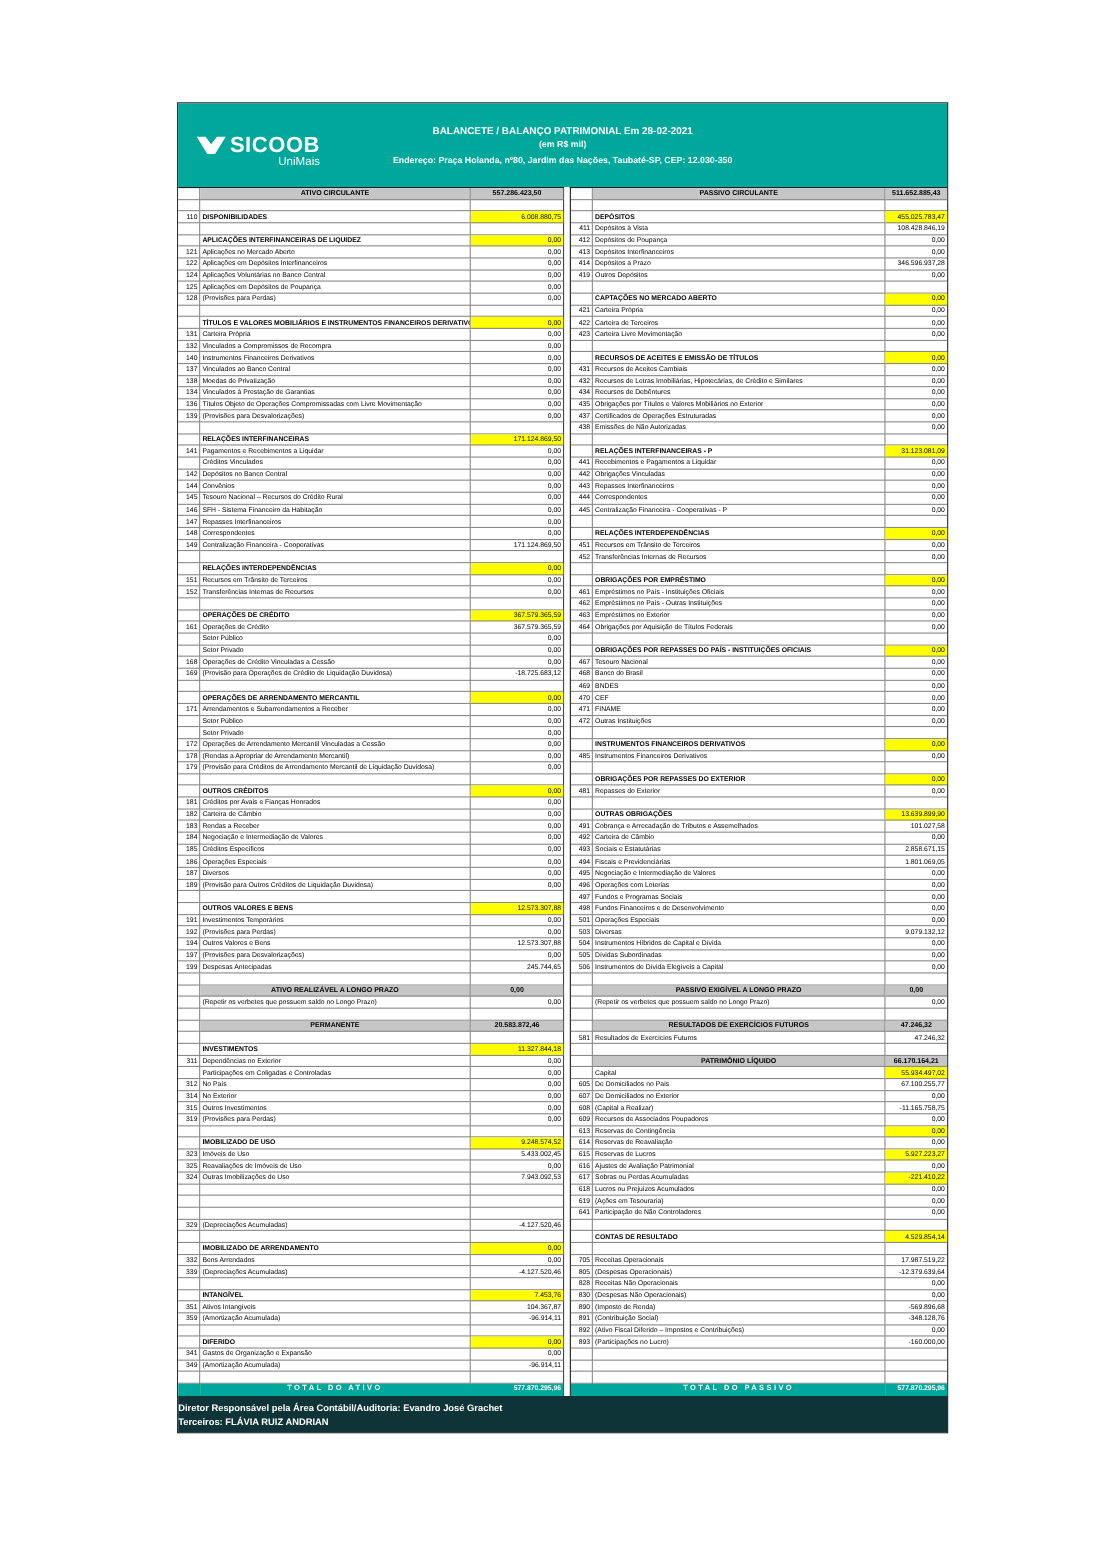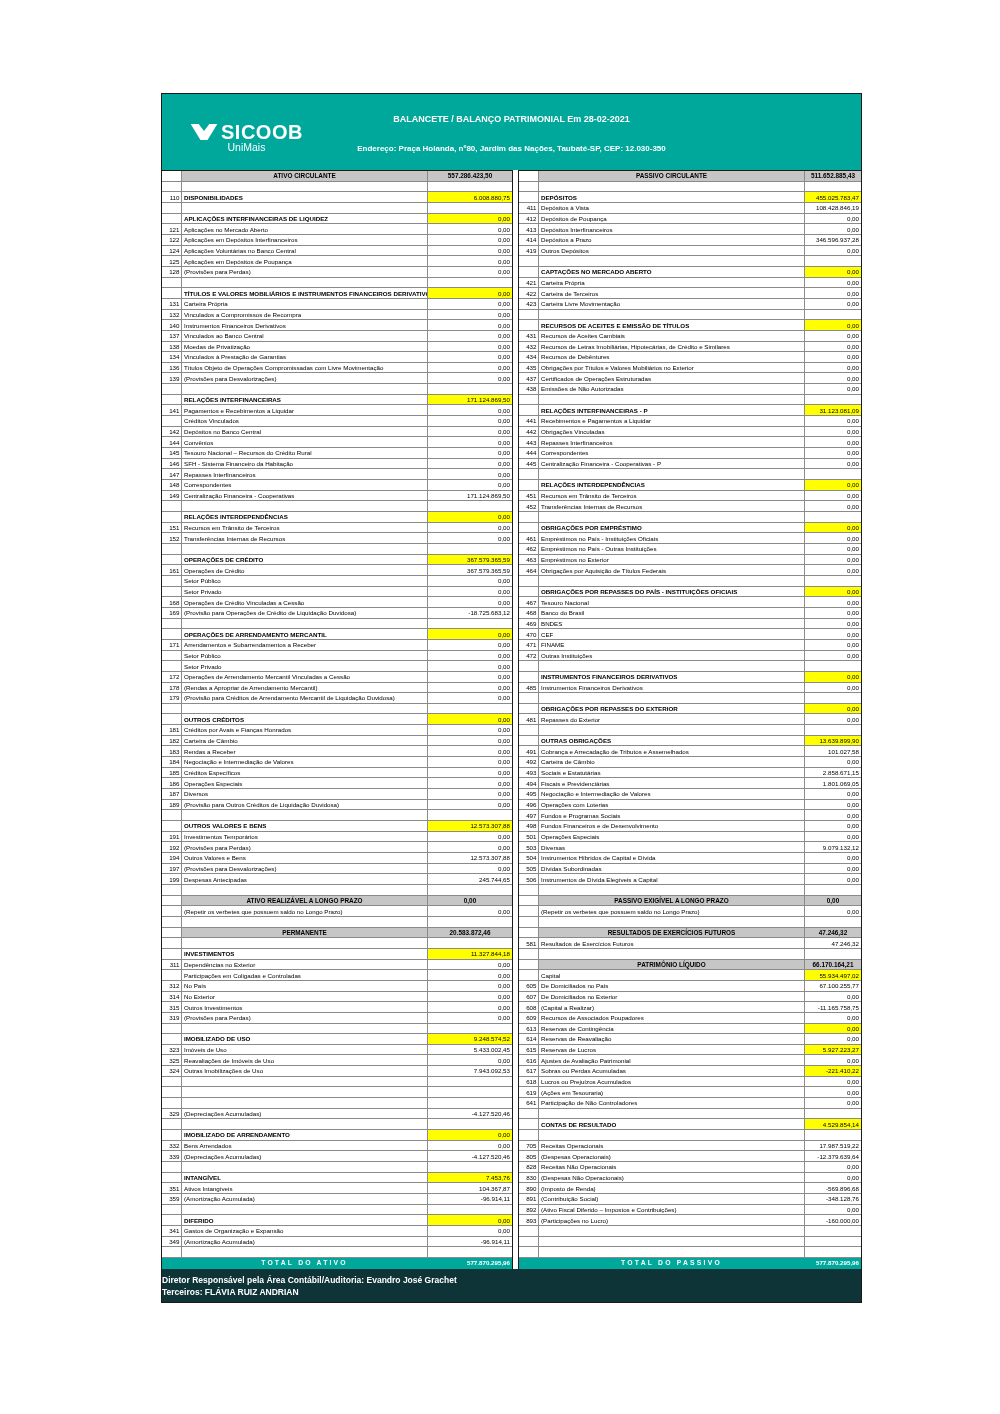--- a/index.html
+++ b/index.html
@@ -12,23 +12,23 @@
     border:1.5px solid #1a1a1a;box-sizing:border-box;background:#fff;
   }
   
   .band{
     background:var(--teal);color:#fff;height:76px;position:relative;
     text-align:center;font-weight:bold;
   }
   .band .t1{font-size:9px;padding-top:20px;}
   .band .t2{font-size:8px;margin-top:3px;}
   .band .t3{font-size:8px;margin-top:3px;}
-  .band .t4{font-size:8px;margin-top:20px;}
+  .band .t4{font-size:8px;margin-top:5px;}
   .band .t5{font-size:8px;margin-top:5px;}
-  .logo{position:absolute;left:28px;top:28px;text-align:center;}
+  .logo{position:absolute;left:16px;top:28px;text-align:right;}
   .logo-main{display:flex;align-items:center;gap:3px;font-size:20px;font-weight:bold;letter-spacing:0.5px;line-height:20px;}
   .logo-sub{font-size:10.5px;font-weight:normal;margin-top:-1px;}
   
   .grid{display:flex;background:#fff;}
   .tbl{border-top:1px solid #1a1a1a;box-sizing:border-box;}
   .tbl-left{width:351px;border-right:1px solid #1a1a1a;}
   .gap{width:5px;background:#fff;}
   .tbl-right{flex:1;border-left:1px solid #1a1a1a;}
   .trow{display:flex;height:10.66px;}
   .cell{
@@ -64,20 +64,21 @@
     <div class="logo">
       <div class="logo-main">
         <svg width="28" height="16" viewBox="0 0 30 18" aria-hidden="true">
           <polygon points="0,0 9,0 15,8 21,0 30,0 19,18 11,18" fill="#ffffff"></polygon>
         </svg>
         <span>SICOOB</span>
       </div>
       <div class="logo-sub">UniMais</div>
     </div>
     <div class="t1">BALANCETE / BALANÇO PATRIMONIAL Em 28-02-2021</div>
+    <div class="t2">(em R$ mil)</div>
     <div class="t4">Endereço: Praça Holanda, nº80, Jardim das Nações, Taubaté-SP, CEP: 12.030-350</div>
   </div>
 
   <div class="grid">
     <div class="tbl tbl-left">
         <div class="trow">
           <div class="cell code"></div>
           <div class="cell lab hd ctr">ATIVO CIRCULANTE</div>
           <div class="cell val hd ctr">557.286.423,50</div>
         </div>

